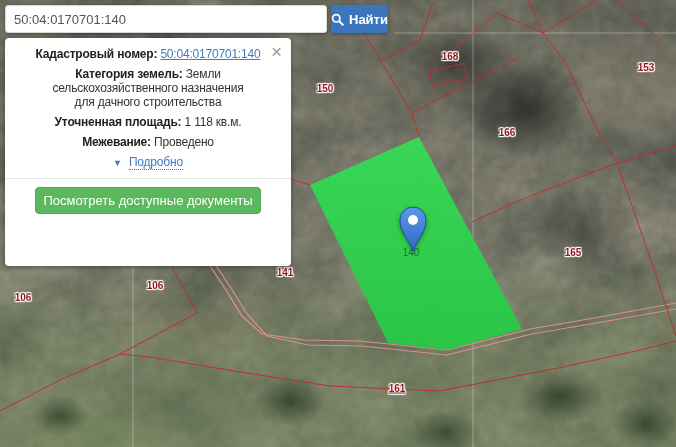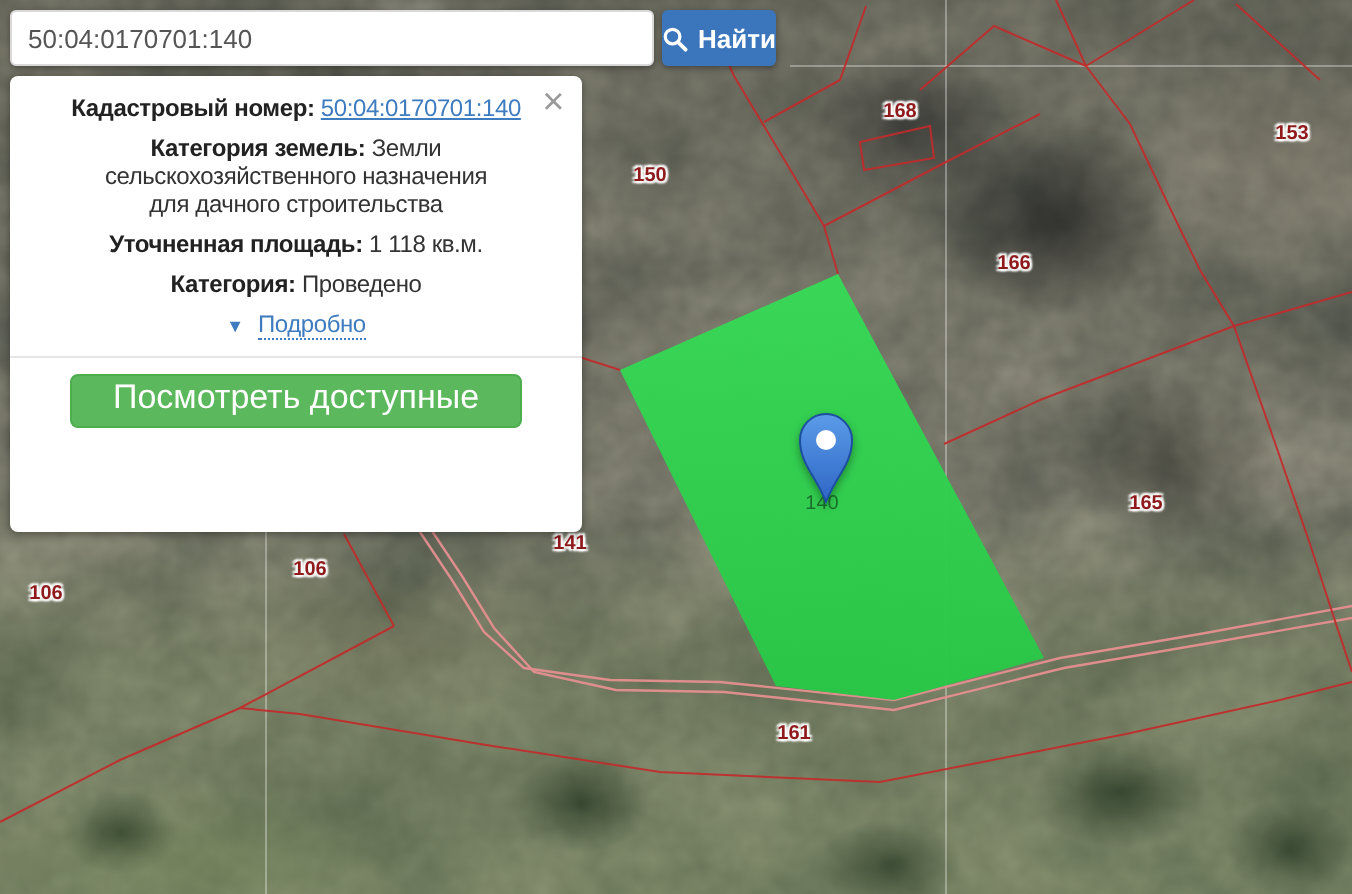--- a/index.html
+++ b/index.html
@@ -71,21 +71,21 @@
   .details-row .caret{color:#3e7cbf;font-size:9px;margin-right:4px;}
   .details-row a{text-decoration:none;border-bottom:1px dotted #3e7cbf;}
   .close-x{
     position:absolute;right:9px;top:4px;font-size:19px;color:#999;cursor:pointer;
     line-height:19px;font-weight:normal;
   }
   .divider{border-top:1px solid #e6e6e6;margin:8px -12px 0;}
   .docs-btn-wrap{padding:8px 0 0;text-align:center;}
   .docs-btn{
     width:226px;height:27px;border:1px solid #4cae4c;border-radius:4px;cursor:pointer;
-    background:#5cb85c;color:#fff;font-size:17px;
+    background:#5cb85c;color:#fff;font-size:13px;
     font-family:"Liberation Sans", sans-serif;
   }
   svg{display:block;}
 </style>
 </head>
 <body>
 
 <div class="map">
 
   <svg class="layer" width="676" height="447" viewBox="0 0 676 447">
@@ -146,21 +146,21 @@
   </svg>
 
   <span class="plabel" style="left: 450px; top: 56px;">168</span>
   <span class="plabel" style="left: 646px; top: 67px;">153</span>
   <span class="plabel" style="left: 325px; top: 88px;">150</span>
   <span class="plabel" style="left: 507px; top: 132px;">166</span>
   <span class="plabel" style="left: 573px; top: 252px;">165</span>
   <span class="plabel" style="left: 285px; top: 272px;">141</span>
   <span class="plabel" style="left: 23px; top: 297px;">106</span>
   <span class="plabel" style="left: 155px; top: 285px;">106</span>
-  <span class="plabel" style="left: 397px; top: 367px;">161</span>
+  <span class="plabel" style="left: 397px; top: 388px; text-decoration: underline;">161</span>
   <span class="plabel faint" style="left: 411px; top: 252px;">140</span>
 
   <svg width="32" height="46" viewBox="0 0 32 46" style="position:absolute;left:397px;top:206px;filter:drop-shadow(0 2px 2px rgba(0,0,0,.35));">
     <defs>
       <linearGradient id="pg" x1="0" y1="0" x2="0" y2="1">
         <stop offset="0" stop-color="#5b9be8"></stop>
         <stop offset="1" stop-color="#2e66c5"></stop>
       </linearGradient>
     </defs>
     <path d="M16,45 C11,32 3,26 3,14 A13,13 0 1 1 29,14 C29,26 21,32 16,45 Z" fill="url(#pg)" stroke="#1c4fa0" stroke-width="1"></path>
@@ -193,21 +193,21 @@
   </p>
   <p class="f">для дачного строительства</p>
 
 
   <p class="f">
     <b>Уточненная площадь:</b>
     <span>1 118 кв.м.</span>
   </p>
 
   <p class="f">
-    <b>Категория:</b>
+    <b>Межевание:</b>
     <span>Проведено</span>
   </p>
 
   <p class="f details-row">
     <span class="caret">▼</span>
     <a>Подробно</a>
   </p>
 
   <div class="divider"></div>
   <div class="docs-btn-wrap">

